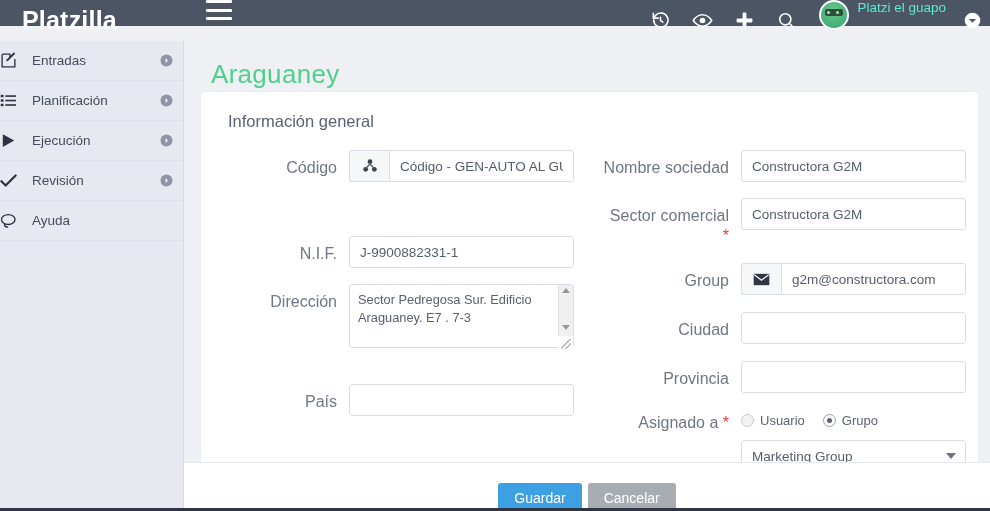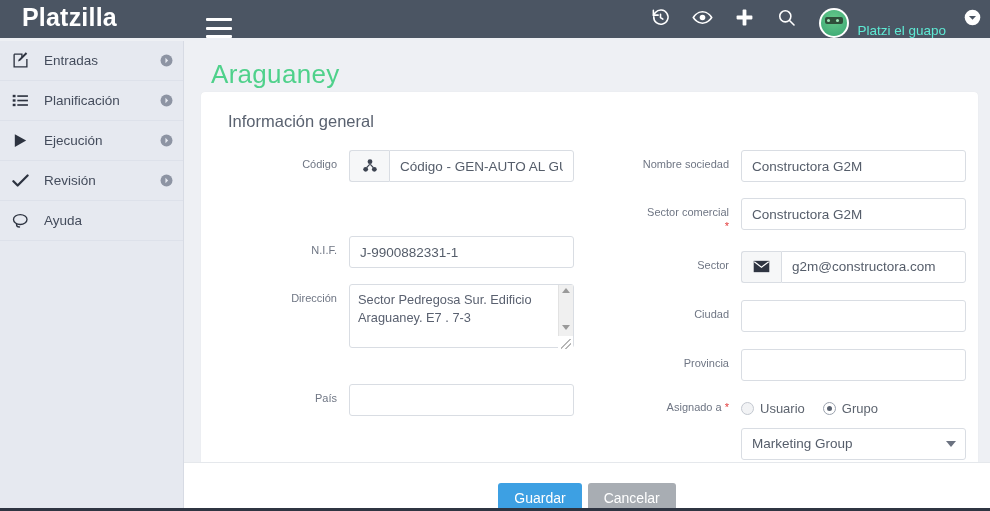--- a/index.html
+++ b/index.html
@@ -7,23 +7,23 @@
     margin: 0; padding: 0;
     width: 990px; height: 511px;
     overflow: hidden;
     background: #eef0f4;
     font-family: "Liberation Sans", sans-serif;
   }
 
   
   .topbar {
     position: absolute; top: 0; left: 0;
-    width: 990px; height: 38px;
+    width: 990px; height: 26px;
     background: #4b5563;
-    display: flex; align-items: flex-end;
+    display: flex; align-items: flex-start;
   }
   .brand {
     width: 184px; height: 41px;
     display: flex; align-items: center; padding-left: 22px;
     color: #ffffff; font-size: 25px; font-weight: bold;
     letter-spacing: .2px;
   }
   .hamburger {
     width: 26px; height: 20px; margin-left: 22px;
     display: flex; flex-direction: column; justify-content: space-between;
@@ -71,21 +71,21 @@
   
   .sidebar {
     position: absolute; top: 41px; left: 0;
     width: 184px; height: 470px;
     background: #e6e9f0;
     border-right: 1px solid #d7dbe4;
   }
   .nav-item {
     height: 40px; display: flex; align-items: center;
     border-bottom: 1px solid #dde1ea;
-    cursor: pointer; padding-left: 12px; position: relative;
+    cursor: pointer; position: relative;
   }
   .nav-icon {
     width: 28px; display: flex; align-items: center; justify-content: flex-start;
     color: #2d3340;
   }
   .nav-label {
     font-size: 13.5px; color: #444c5c; flex: 1; padding-left: 4px;
   }
   .nav-chevron {
     width: 34px; display: flex; align-items: center; justify-content: center;
@@ -117,21 +117,21 @@
   .form-grid {
     position: absolute; top: 58px; left: 0; width: 777px;
   }
   .col { position: absolute; top: 0; }
   .col-left  { left: 0;   width: 400px; }
   .col-right { left: 400px; width: 377px; }
 
   .frow { display: flex; align-items: flex-start; margin-bottom: 16px; }
   .flabel {
     width: 148px; text-align: right; padding-right: 12px; padding-top: 8px;
-    font-size: 11px; color: #6f7684; line-height: 1.25;
+    font-size: 16px; color: #6f7684; line-height: 1.25;
   }
   .flabel-right { width: 140px; }
   .req { color: #e23b3b; }
   .req-below { display: block; text-align: right; }
 
   .fcontrol { flex: 1; }
   .inp {
     width: 225px; height: 32px;
     border: 1px solid #d9dde3; border-radius: 3px;
     background: #fff;
@@ -450,21 +450,21 @@
           <div class="flabel flabel-right">
             <span>Sector comercial</span>
             <span class="req req-below">*</span>
           </div>
           <div class="fcontrol">
             <input class="inp inp-wide" type="text" value="Constructora G2M" style="">
           </div>
         </div>
 
         <div class="frow" style="margin-bottom:17px;">
-          <div class="flabel flabel-right">Sector</div>
+          <div class="flabel flabel-right">Group</div>
           <div class="fcontrol">
             <div class="input-group">
               <span class="igaddon">
                 <svg width="17" height="13" viewBox="0 0 24 18" fill="#2f3542">
                   <path d="M1 1h22v16H1z" fill="#2f3542"></path>
                   <path d="M1.8 2.2L12 10 22.2 2.2" stroke="#fff" stroke-width="1.7" fill="none"></path>
                 </svg>
               </span>
               <input class="inp" type="text" value="g2m@constructora.com" style="">
             </div>

